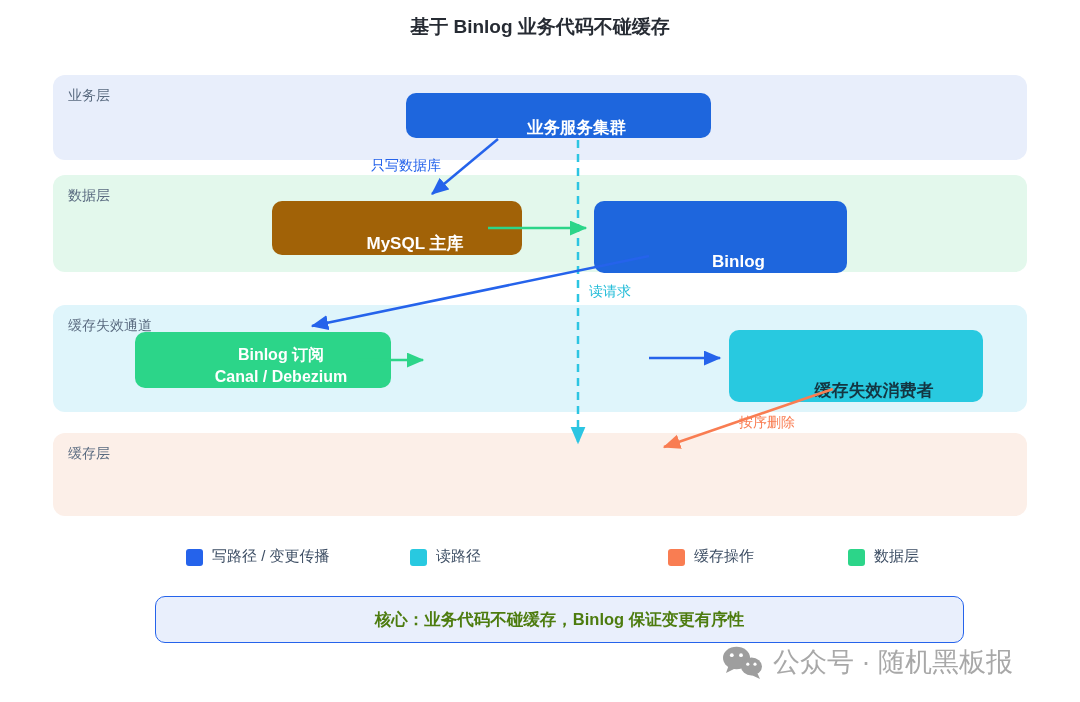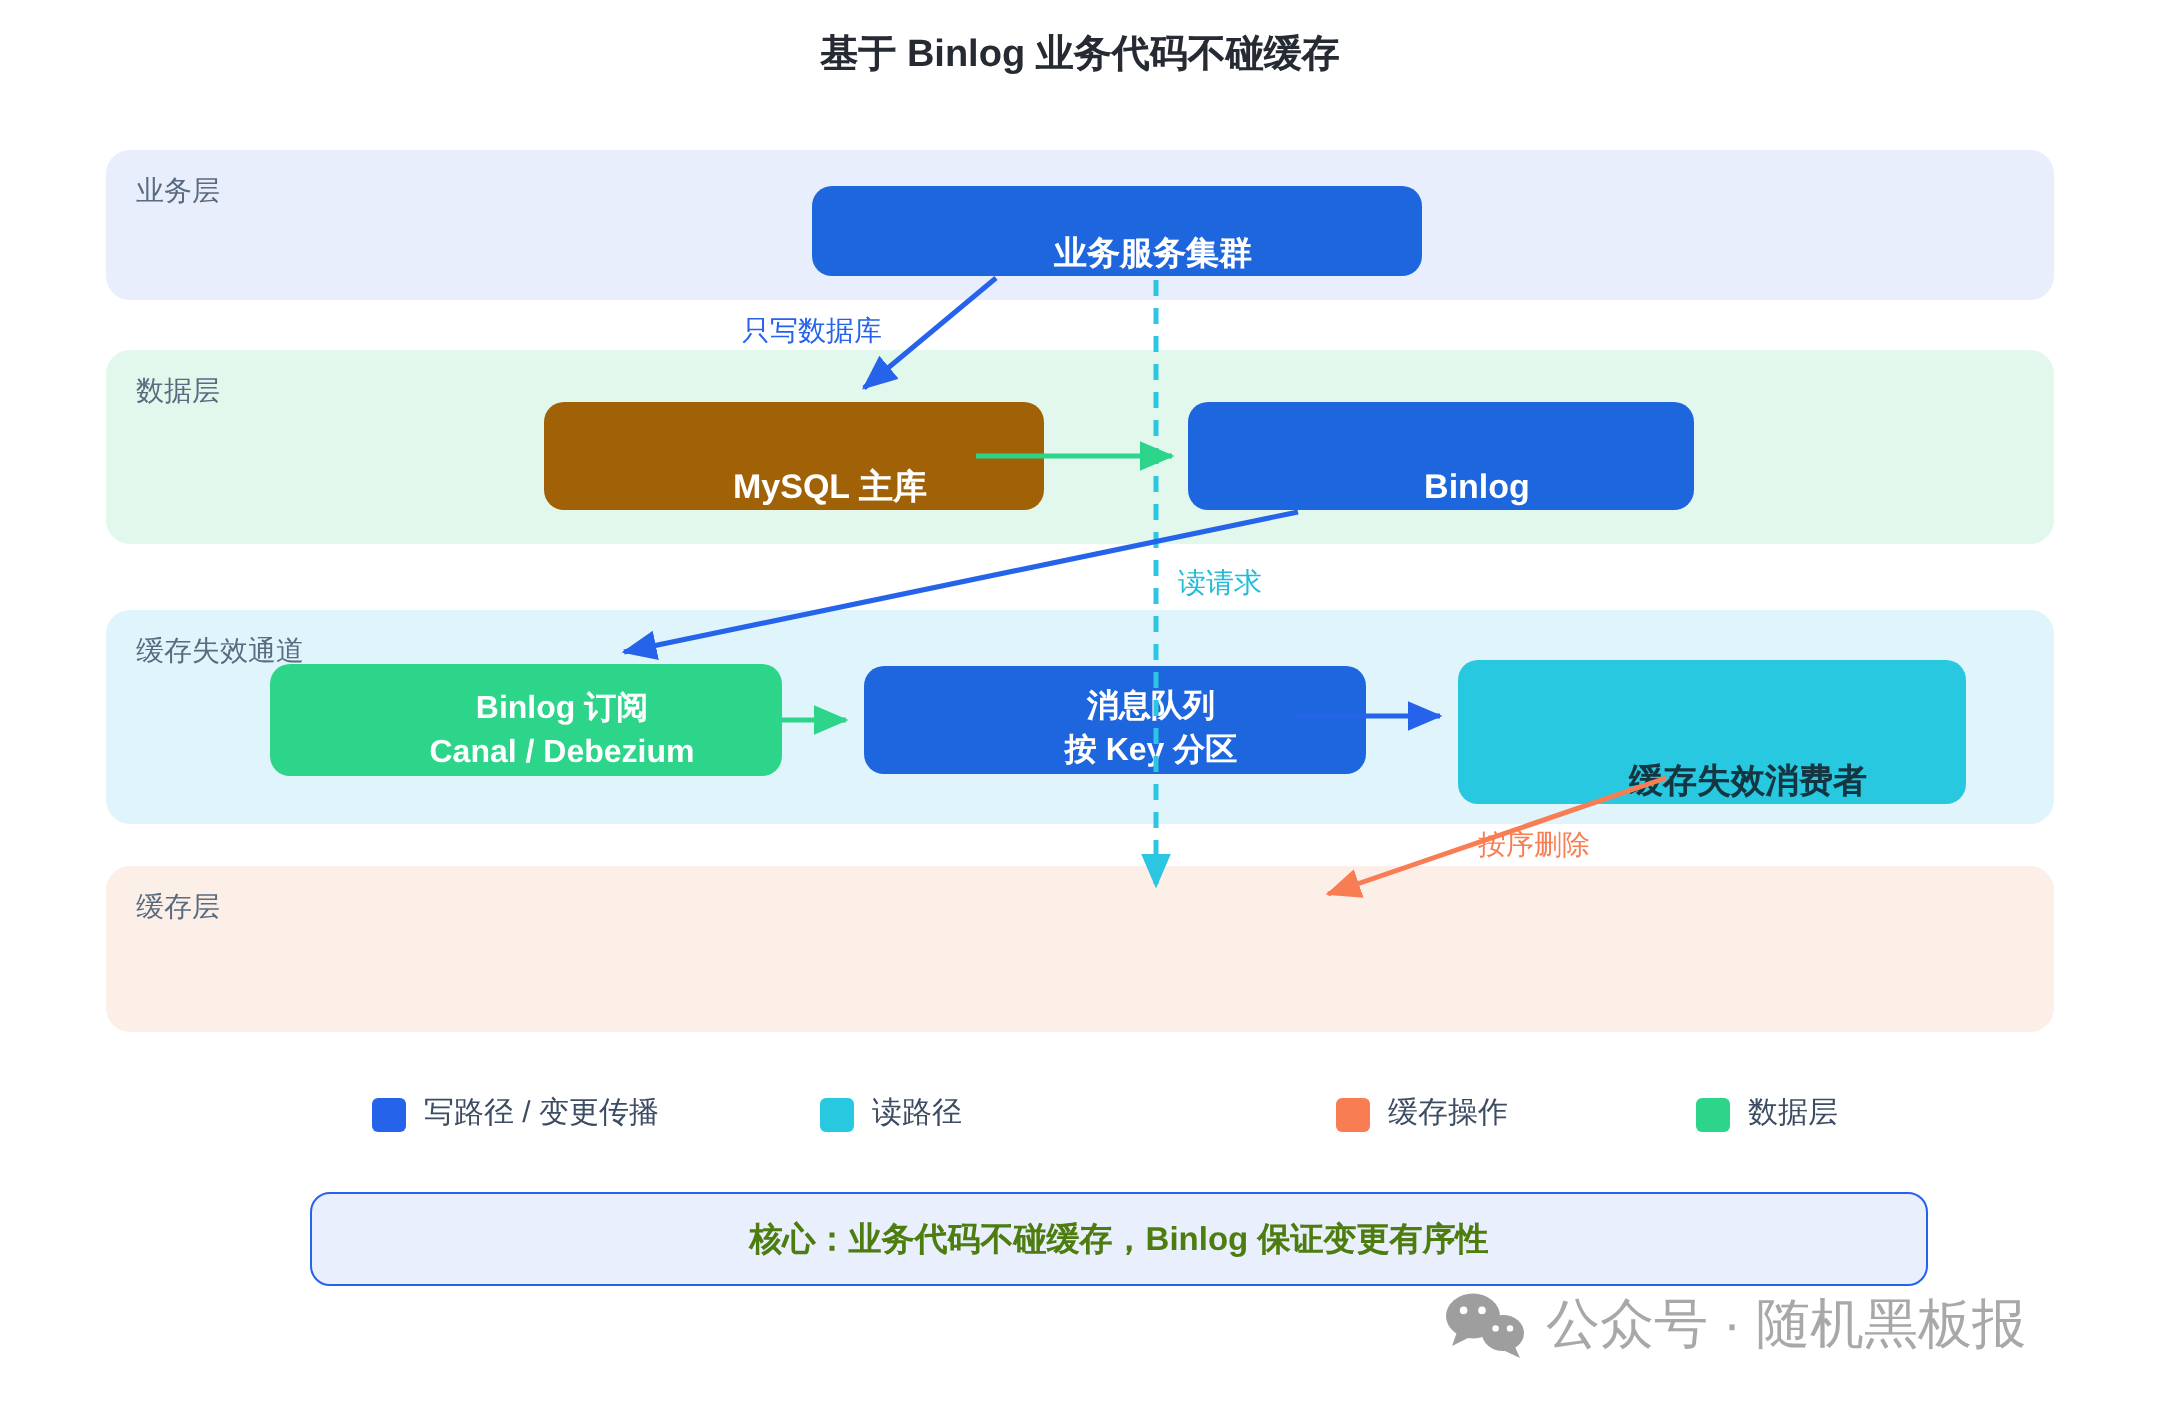--- a/index.html
+++ b/index.html
@@ -6,34 +6,34 @@
   .page {
     position:relative; width:1080px; height:702px; background:#ffffff;
     font-family:"Liberation Sans", sans-serif; overflow:hidden;
   }
   .title {
     position:absolute; left:0; top:14px; width:1080px; margin:0;
     text-align:center; font-size:19px; font-weight:bold; color:#262b33;
   }
   
   .band { position:absolute; left:53px; width:974px; border-radius:12px; }
-  .band-business { top:75px;  height:75px; }
+  .band-business { top:75px;  height:85px; }
   .band-data     { top:175px; height:97px; }
   .band-channel  { top:305px; height:107px; }
   .band-cache    { top:433px; height:83px; }
   .band-label { position:absolute; left:15px; top:12px; font-size:14px; color:#5a6b80; }
   
   .node {
     position:absolute; display:flex; flex-direction:column; align-items:center;
     justify-content:flex-end; border-radius:10px; color:#fff; font-weight:bold;
     text-align:center; line-height:22px; z-index:2;padding-left:36px;
   }
   .node-app       { left:406px; top:93px;  width:269px; height:45px; font-size:16.5px; }
   .node-mysql     { left:272px; top:201px; width:214px; height:54px; font-size:17px; }
-  .node-binlog    { left:594px; top:201px; width:217px; height:54px; font-size:17px; }
+  .node-binlog    { left:594px; top:201px; width:217px; height:72px; font-size:17px; }
   .node-subscriber{ left:135px; top:332px; width:220px; height:56px; font-size:16px; }
   .node-queue     { left:432px; top:333px; width:215px; height:54px; font-size:16px; }
   .node-consumer  { left:729px; top:330px; width:218px; height:72px; font-size:17px; color:#133642; }
   .node-redis     { left:407px; top:453px; width:261px; height:48px; font-size:17px; }
   
   .edges { position:absolute; left:0; top:0; z-index:5; pointer-events:none; }
   .edge-label { position:absolute; font-size:14px; z-index:6; white-space:nowrap; }
   .lbl-write { left:371px; top:157px; color:#2563eb; }
   .lbl-read  { left:589px; top:283px; color:#22bcd8; }
   .lbl-del   { left:739px; top:414px; color:#f97d52; }
@@ -80,24 +80,20 @@
   </div>
   <div class="node node-mysql" style="background: #a16207;">
     <span>MySQL 主库</span>
   </div>
   <div class="node node-binlog" style="background: rgb(30, 102, 221);">
     <span>Binlog</span>
   </div>
   <div class="node node-subscriber" style="background: rgb(44, 213, 137);">
     <span>Binlog 订阅</span>
     <span>Canal / Debezium</span>
-  </div>
-  <div class="node node-queue" style="background: rgb(30, 102, 221);">
-    <span>消息队列</span>
-    <span>按 Key 分区</span>
   </div>
   <div class="node node-consumer" style="background: rgb(40, 201, 224);">
     <span>缓存失效消费者</span>
   </div>
 
   <svg class="edges" width="1080" height="702" viewBox="0 0 1080 702">
     <defs>
       <marker id="mblue" markerWidth="8" markerHeight="7" refX="6.5" refY="3" orient="auto" markerUnits="strokeWidth">
         <path d="M0,0 L7,3 L0,6 Z" fill="#2563eb"></path>
       </marker>

